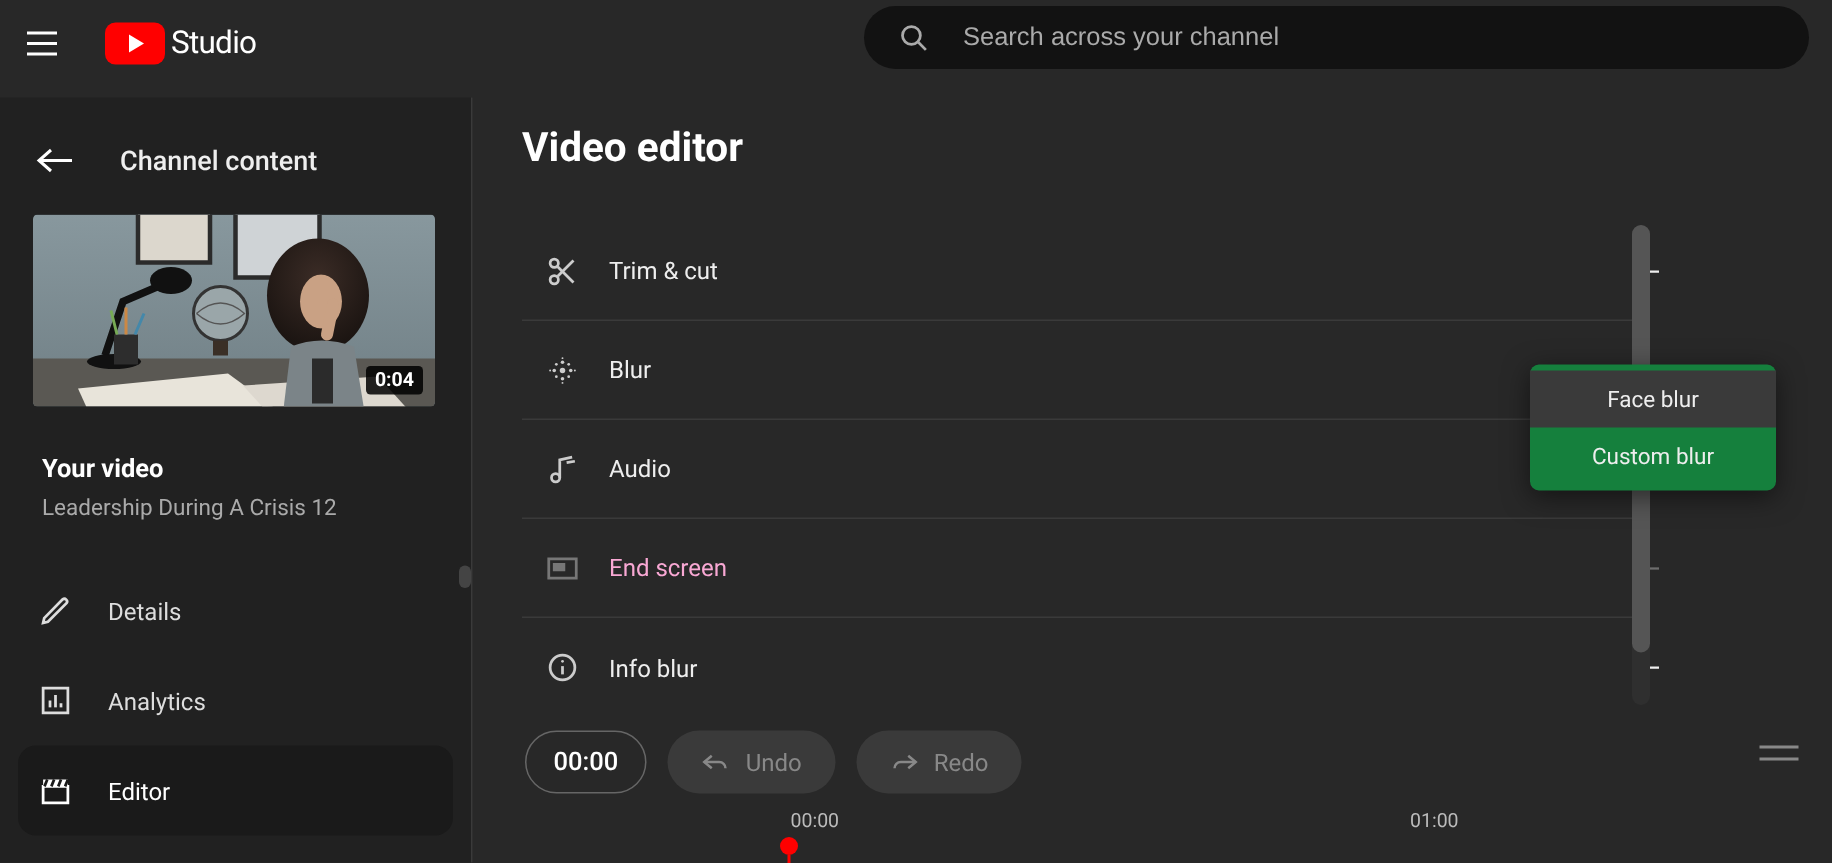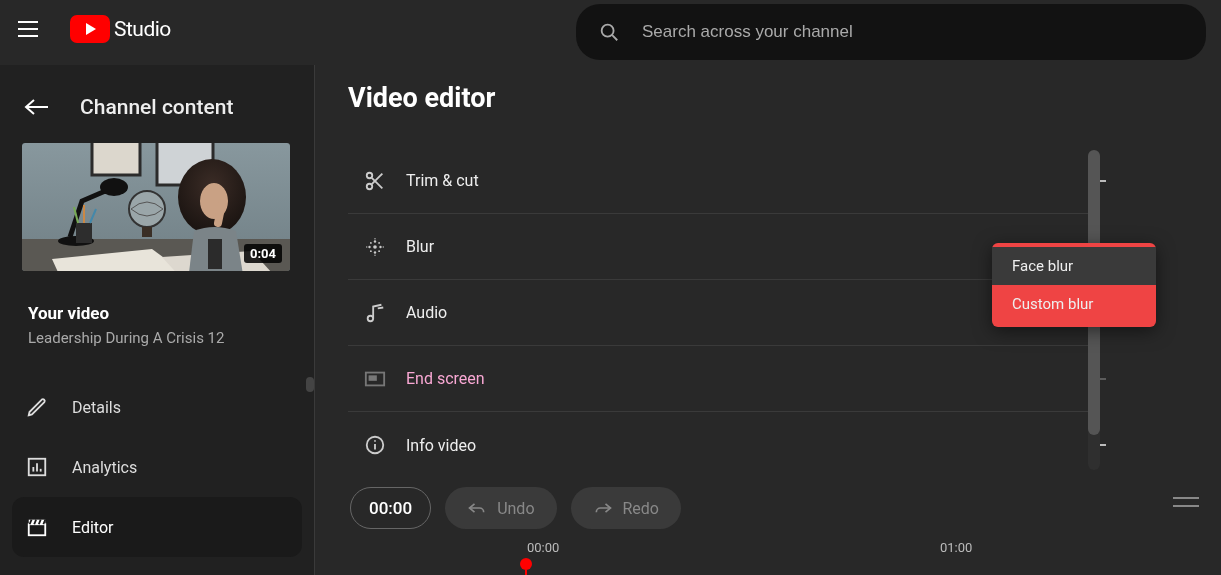--- a/index.html
+++ b/index.html
@@ -16,42 +16,42 @@
     position: relative; z-index: 20;
   }
   .hamburger { width: 24px; height: 24px; display:flex; flex-direction:column; justify-content:center; gap:5px; cursor:pointer; margin-right: 28px; padding:2px 0;}
   .hamburger span { display:block; height:2px; background:#fff; width:20px; }
   .logo { display:flex; align-items:center; gap:4px; cursor:pointer; }
   .logo-play { width:40px; height:28px; background:#ff0000; border-radius:7px; display:flex; align-items:center; justify-content:center; }
   .logo-play::after { content:""; border-left:10px solid #fff; border-top:6px solid transparent; border-bottom:6px solid transparent; margin-left:2px; }
   .logo-text { font-weight:400; font-size:21px; letter-spacing:-0.5px; color:#fff; }
 
   .search {
-    position:absolute; left:576px; top:4px; width:630px; height:56px;
+    position:absolute; left:576px; top:4px; width:630px; height:42px;
     background:#121212; border-radius:24px;
     display:flex; align-items:center; padding:0 22px;
   }
   .search input {
     background:transparent; border:none; outline:none; color:#aaa;
     font-size:17px; width:100%;
   }
   .search input::placeholder { color:#aaa; }
   .search-icon { margin-right: 22px; }
 
   
   .sidebar {
     position:absolute; top:65px; left:0; width:315px; bottom:0;
     background:#212121; border-right:1px solid #3a3a3a;
     padding-top:14px;
   }
   .channel-row {
     display:flex; align-items:center; height:56px; padding:0 24px; cursor:pointer;
   }
   .back-arrow { width:28px; display:flex; }
-  .channel-label { margin-left:28px; font-size:21px; font-weight:500; color:#eee; }
+  .channel-label { margin-left:28px; font-size:18px; font-weight:500; color:#eee; }
 
   .thumb-wrap { position:relative; margin:8px 0 0 22px; width:268px; height:128px; background:#000; border-radius:3px; overflow:hidden; cursor:pointer; }
   .thumb-svg { width:100%; height:100%; display:block; }
   .thumb-duration {
     position:absolute; right:8px; bottom:8px; background:rgba(0,0,0,0.85);
     color:#fff; font-size:13px; font-weight:700; padding:2px 6px; border-radius:3px;
   }
 
   .your-video-label { margin:32px 0 0 28px; font-size:17px; font-weight:700; }
   .video-title { margin:6px 0 0 28px; font-size:15px; color:#aaa; }
@@ -92,23 +92,23 @@
 
   
   .rows-scroll {
     position:absolute; top:150px; left:1088px; width:12px; height:320px;
   }
   .rows-scroll .track { position:absolute; inset:0; background:#2f2f2f; border-radius:6px; }
   .rows-scroll .thumb { position:absolute; left:0; right:0; top:0; height:285px; background:#555; border-radius:6px; }
 
   
   .menu {
-    position:absolute; top:243px; left:992px; width:164px;
-    background:#ef4444; border-radius:6px; padding:4px 0;
-    box-shadow:0 4px 18px rgba(0,0,0,.5); z-index:50;
+    position:absolute; top:243px; left:1020px; width:164px;
+    background:#15803d; border-radius:6px; padding:4px 0;
+    box-shadow:0 4px 18px rgba(0,0,0,.5); z-index:50;text-align:center;
   }
   .menu-item { padding:10px 20px; font-size:15px; color:#eee; cursor:pointer; }
   .menu-item.hover { background:#3a3a3a; }
 
   
   .controls {
     position:absolute; left:350px; top:483px; right:12px; height:50px;
     display:flex; align-items:center; gap:14px;
   }
   .time-box {
@@ -337,21 +337,21 @@
     </div>
 
     <div class="row" style="border-bottom:none">
       <span class="row-icon">
         <svg width="22" height="22" viewBox="0 0 24 24" fill="none" stroke="#ccc" stroke-width="2">
           <circle cx="12" cy="12" r="9"></circle>
             <line x1="12" y1="11" x2="12" y2="17"></line>
             <circle cx="12" cy="7.5" r="1" fill="#ccc" stroke="none"></circle>
         </svg>
       </span>
-      <span class="row-label">Info video</span>
+      <span class="row-label">Info blur</span>
       <span class="row-add">
         <svg width="24" height="24" viewBox="0 0 24 24" stroke="#eee" stroke-width="1.5">
             <line x1="12" y1="3" x2="12" y2="21"></line>
             <line x1="3" y1="12" x2="21" y2="12"></line>
           </svg>
       </span>
     </div>
 
   </div>
 </div>

